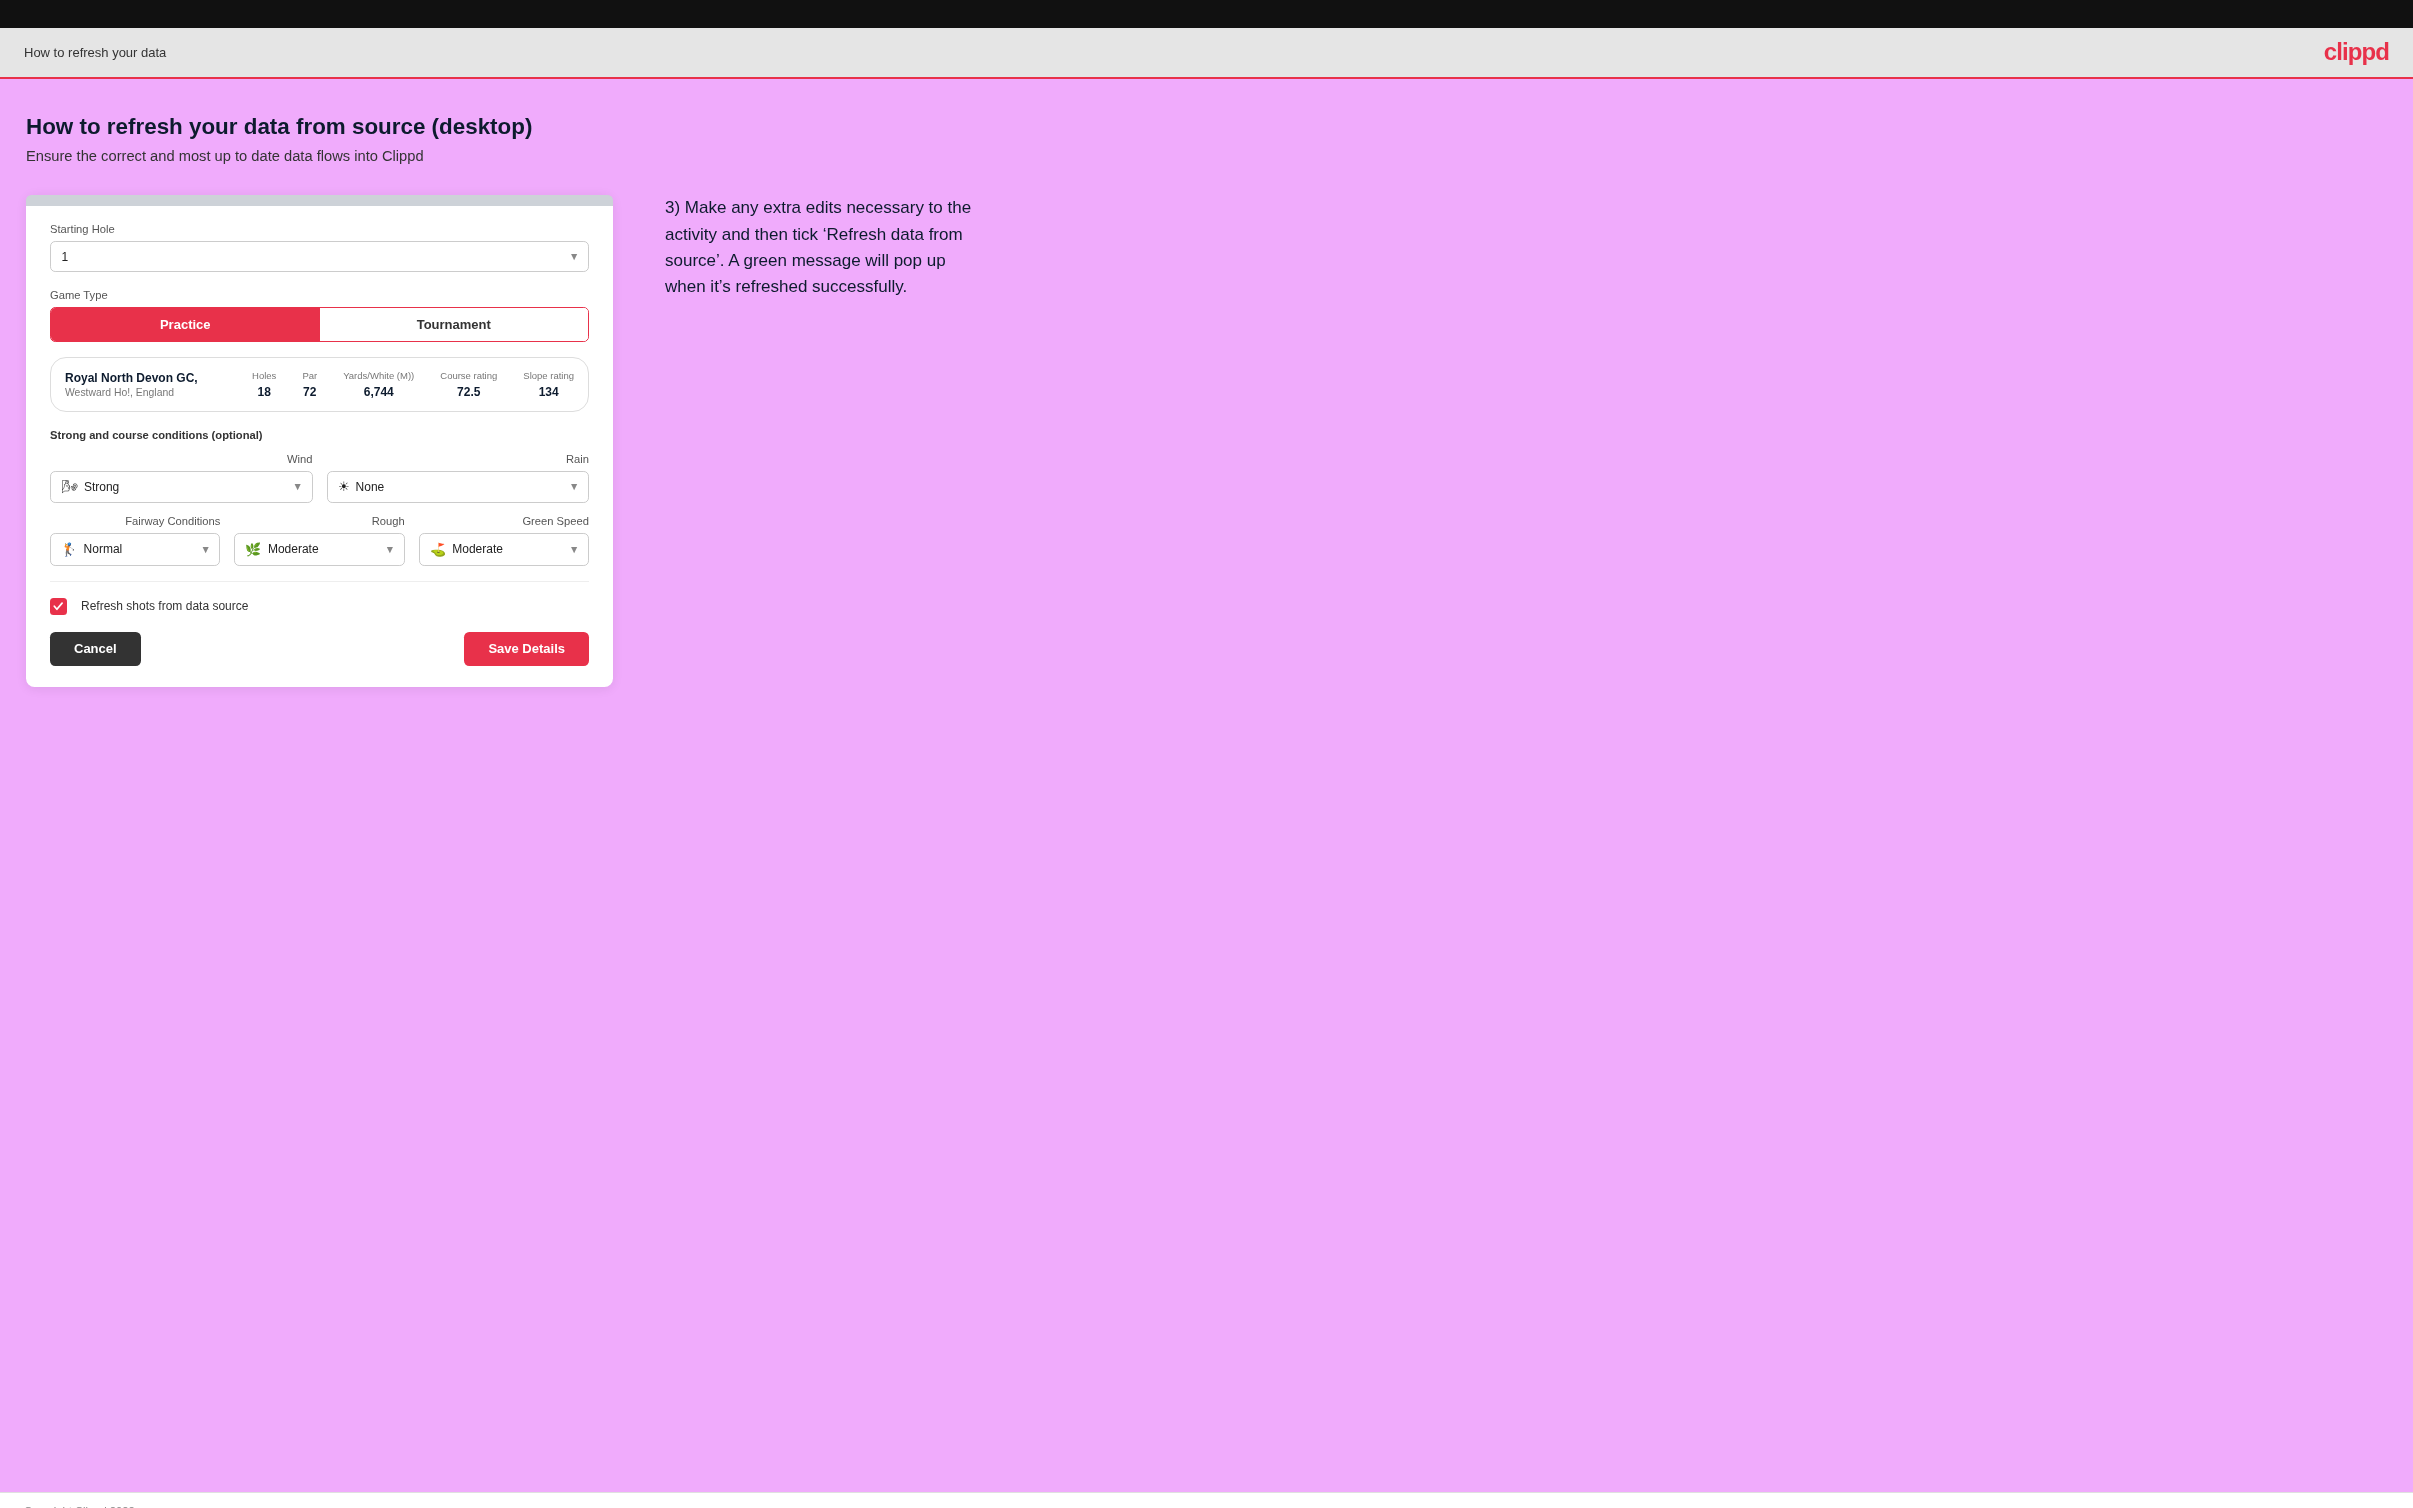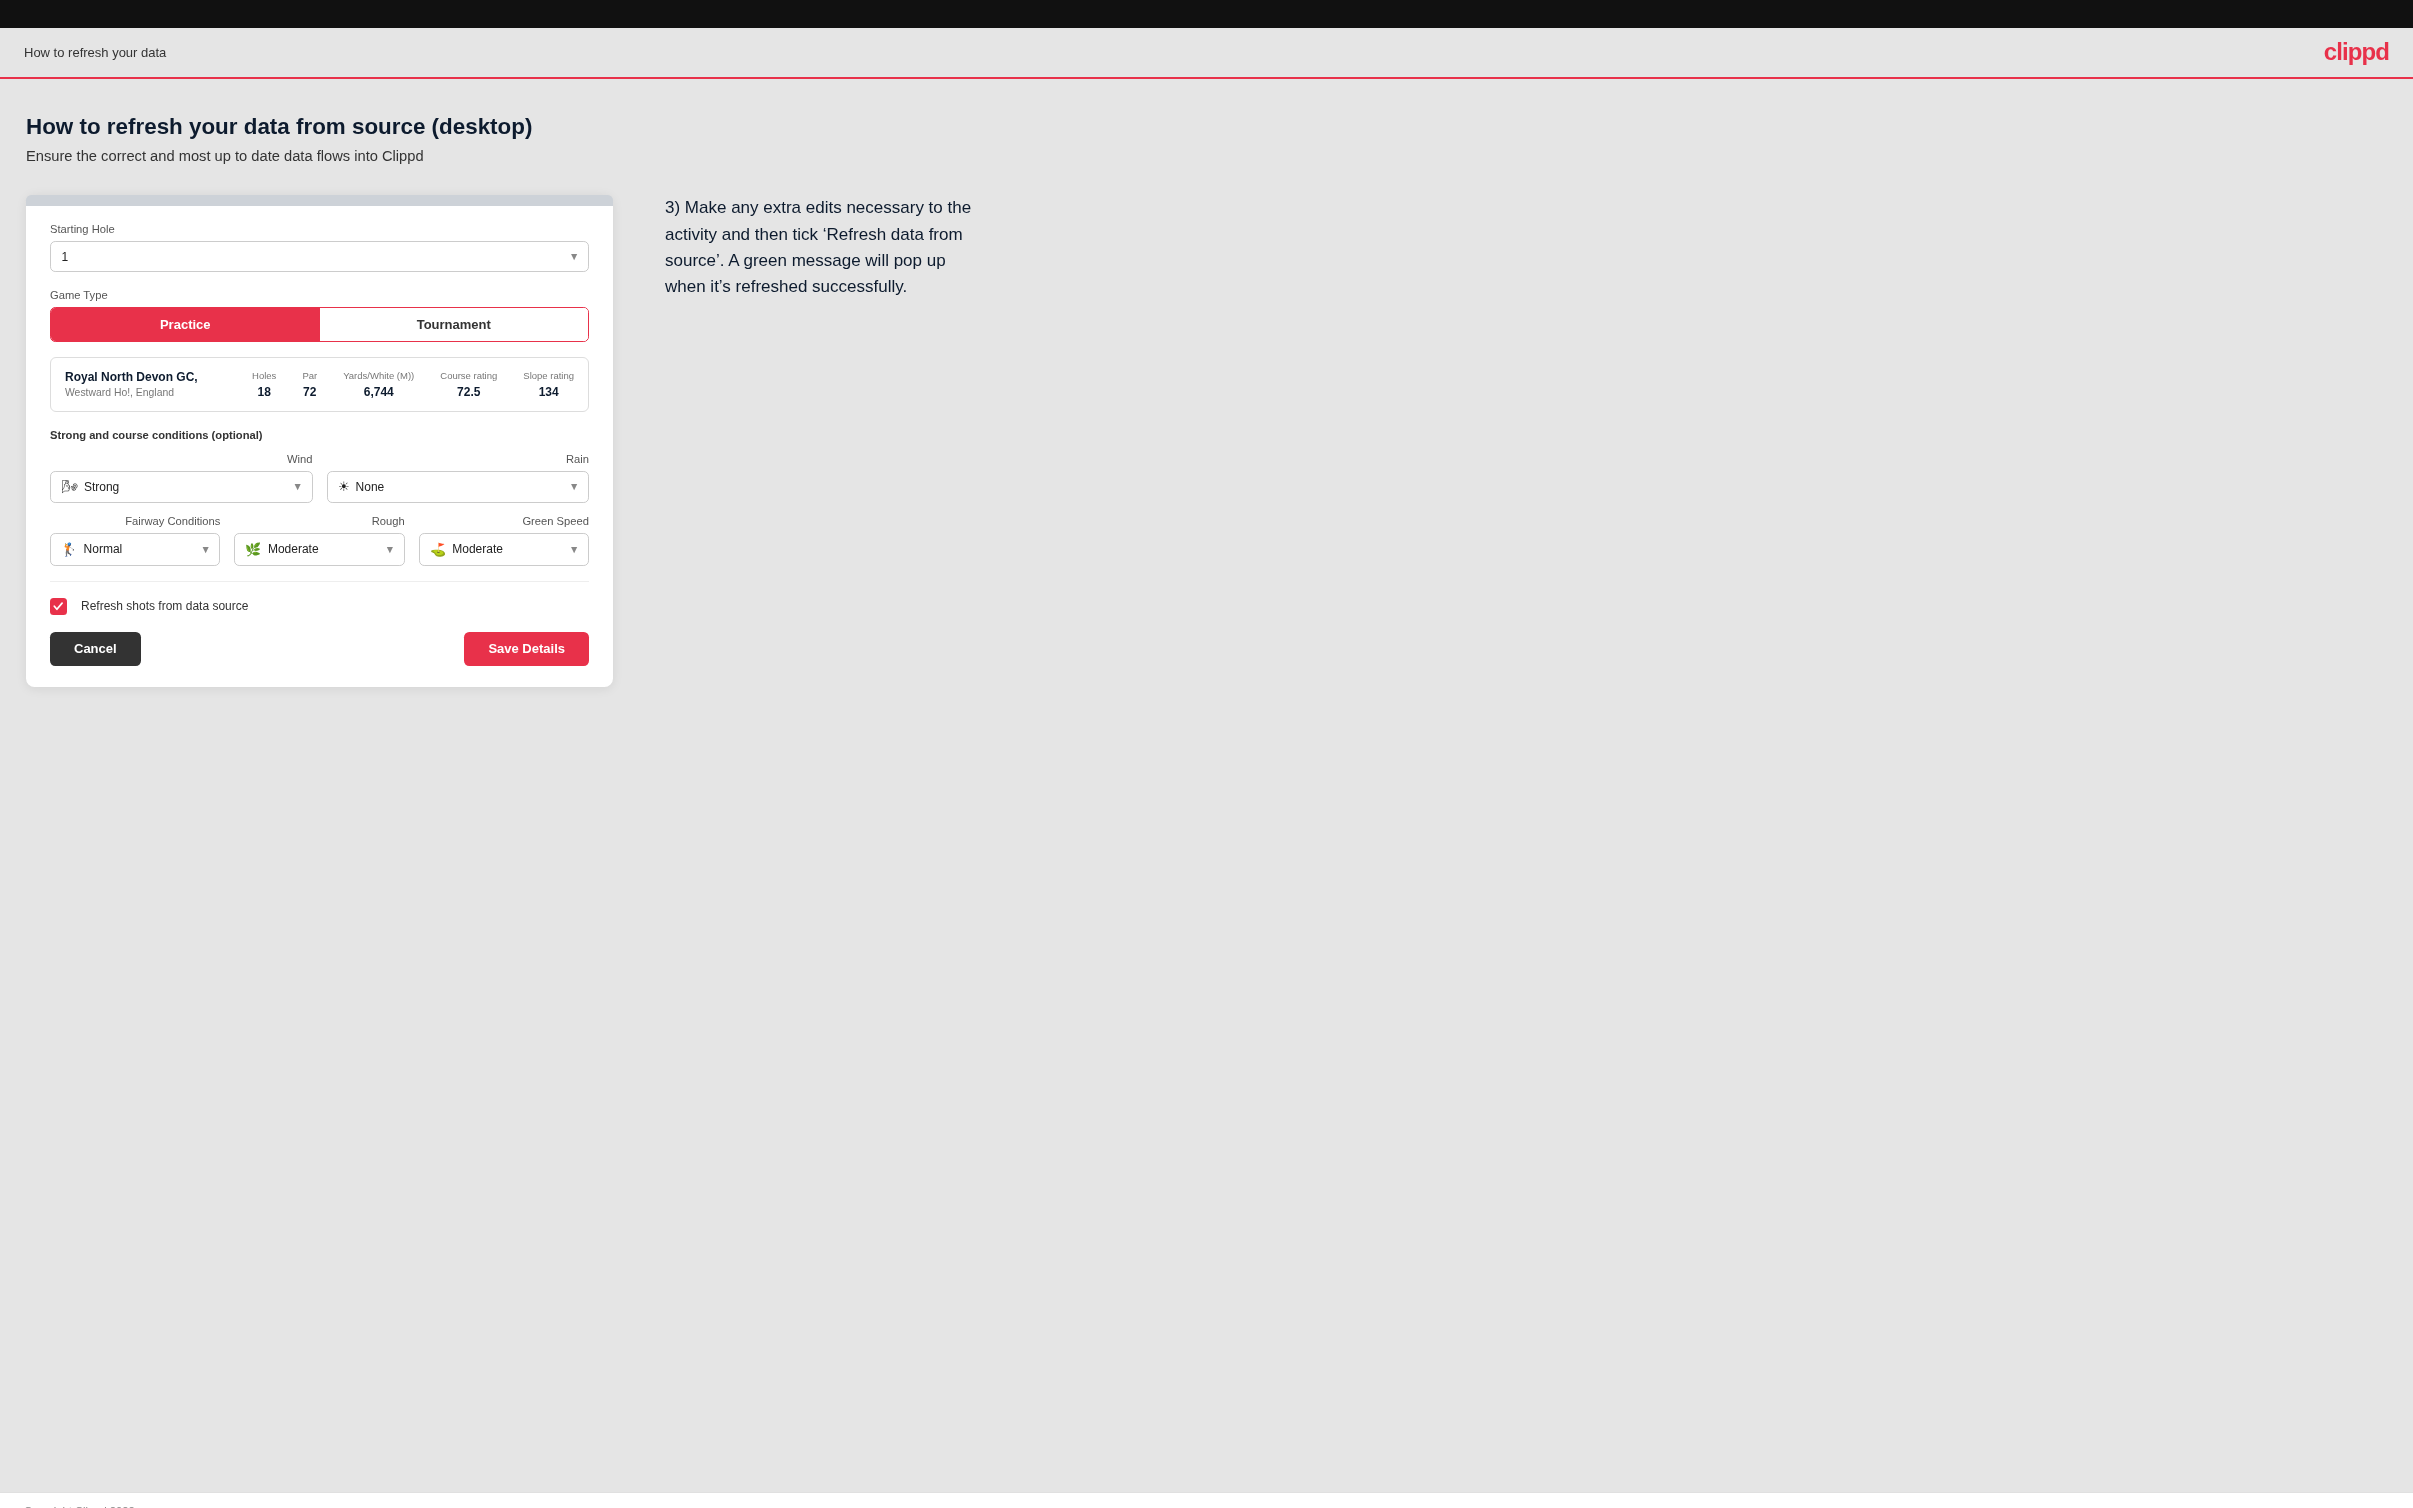--- a/index.html
+++ b/index.html
@@ -25,21 +25,21 @@
     }
 
     .logo {
       font-size: 24px;
       font-weight: 700;
       color: #e8314a;
       letter-spacing: -0.9px;
     }
 
     .main-content {
-      background: #e5e5e5;
+      background: #f0abfc;
       min-height: calc(100vh - 95px);
       padding: 35px 26px 26px 26px;
     }
 
     .page-title {
       font-size: 22.4px;
       font-weight: 800;
       color: #0d1b2e;
       margin-bottom: 8.6px;
     }
@@ -141,24 +141,25 @@
       color: #fff;
     }
 
     .game-type-btn.inactive {
       background: #fff;
       color: #333;
     }
 
     .course-info-box {
       border: 1.3px solid #ddd;
-      border-radius: 6px;
+      border-radius: 16px;
       padding: 12px 14px;
       margin-bottom: 17px;
       display: flex;
+      align-items: center;
       justify-content: space-between;
     }
 
     .course-name {
       font-size: 12px;
       font-weight: 700;
       color: #0d1b2e;
     }
 
     .course-location {

